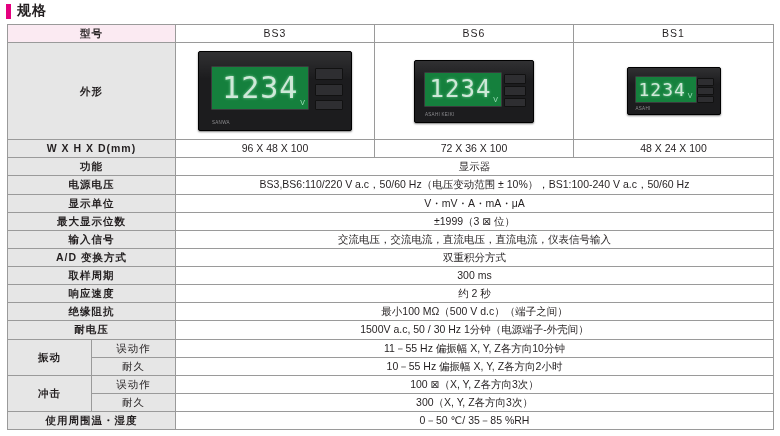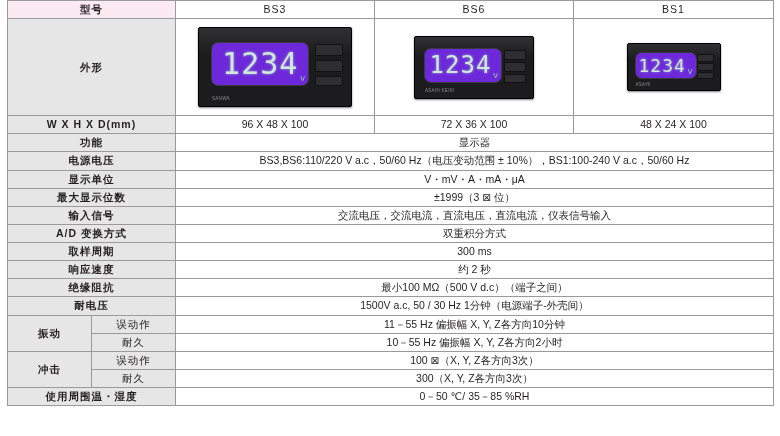--- a/index.html
+++ b/index.html
@@ -74,23 +74,23 @@
   .meter{
     position:relative;
     background:#1c1c1e;
     border:1px solid #000;
     border-radius:2px;
     box-shadow:0 1px 2px rgba(0,0,0,.5);
     overflow:hidden;
   }
   .meter .face{
     position:absolute;
-    background:#6d28d9;
+    background:#15803d;
     border:1px solid #3a3a3c;
-    border-radius:7px;
+    border-radius:1px;
     display:flex;align-items:center;justify-content:flex-end;
   }
   .meter .digits{
     font-family:"DejaVu Sans Mono","Liberation Mono",monospace;
     color:#cfe8d8;
     letter-spacing:1px;
     text-shadow:0 0 3px rgba(180,255,210,.6);
     padding-right:2px;
     line-height:1;
   }
@@ -144,20 +144,24 @@
   .m-bs1 .brand{left:8px;bottom:3px;}
   .m-bs1 .sidecut{right:6px;top:10px;width:15px;height:6px;}
   .m-bs1 .sidecut2{right:6px;top:19px;width:15px;height:6px;}
   .m-bs1 .sidecut3{right:6px;top:28px;width:15px;height:5px;}
 </style>
 </head>
 <body>
 
 <div class="page">
 
+  <div class="heading">
+    <div class="bar" style="background: rgb(228, 0, 127);"></div>
+    <div class="title">规格</div>
+  </div>
 
   <table class="spec">
     <colgroup>
       <col style="width:84px">
       <col style="width:84px">
       <col style="width:199px">
       <col style="width:199px">
       <col style="width:200px">
     </colgroup>
     <tbody>

